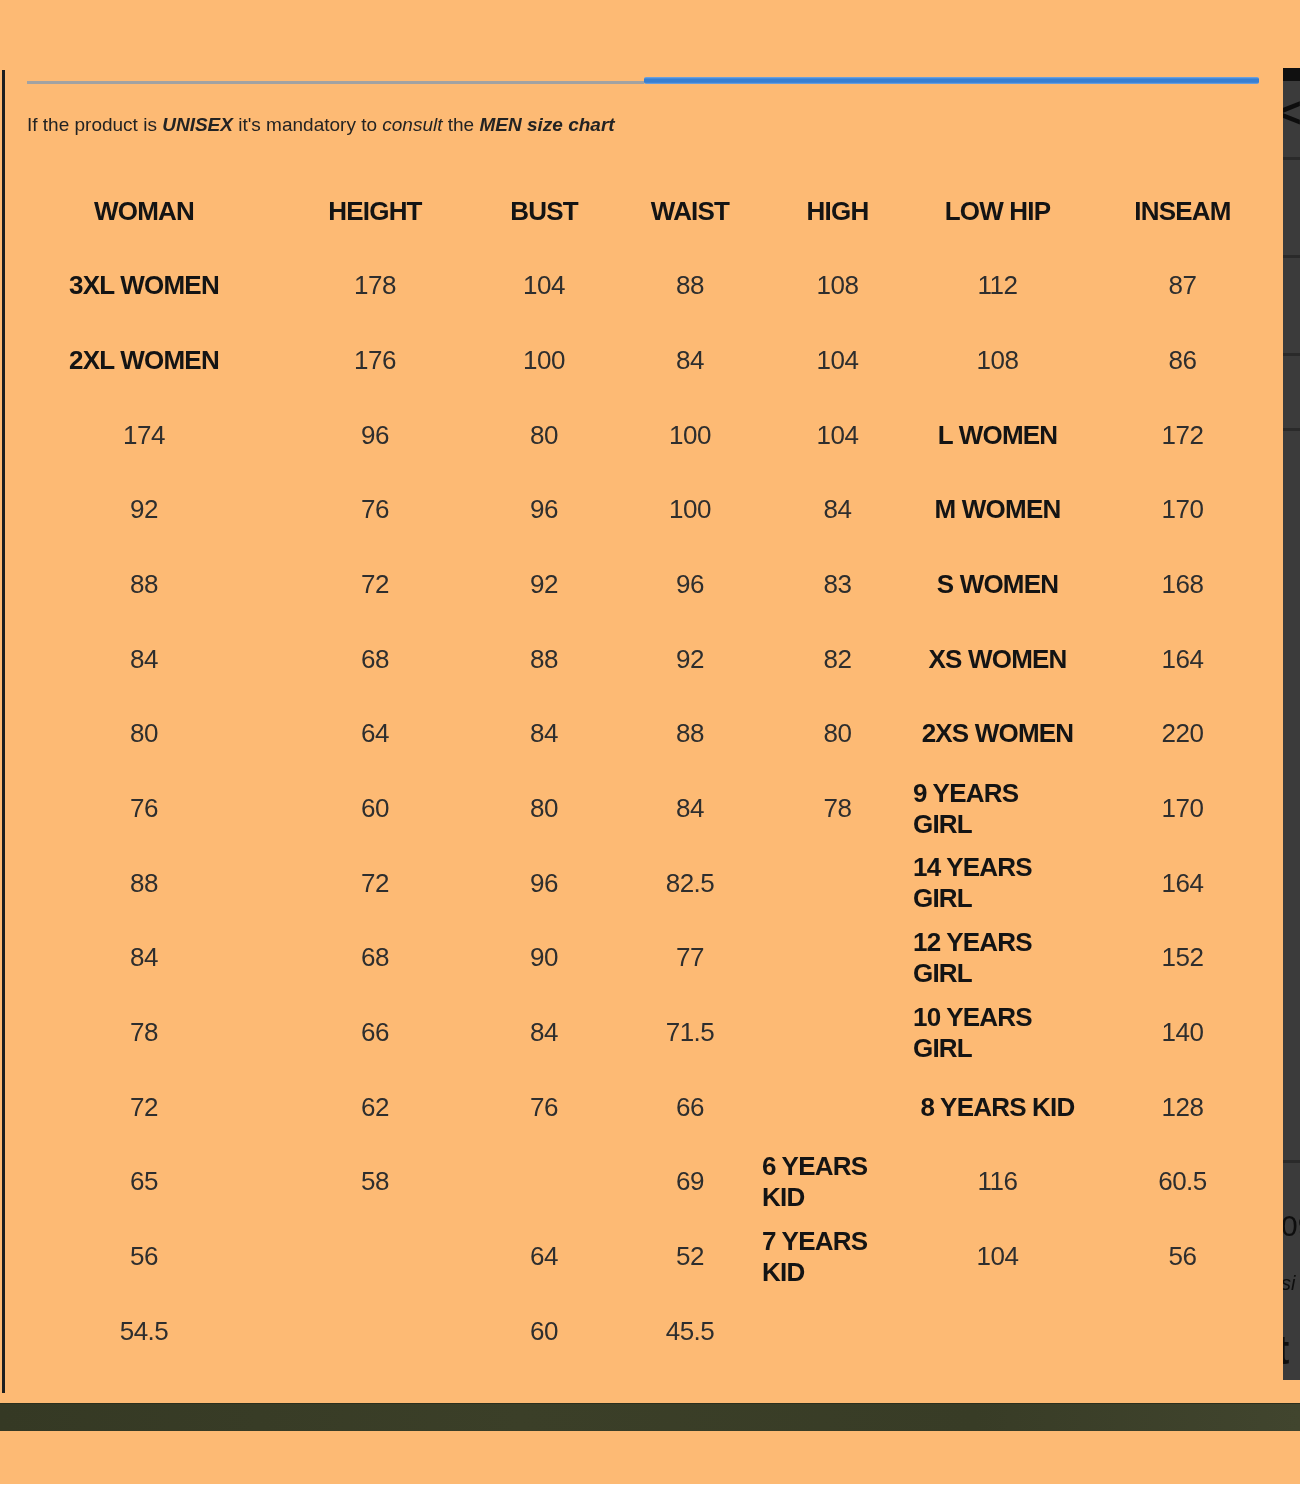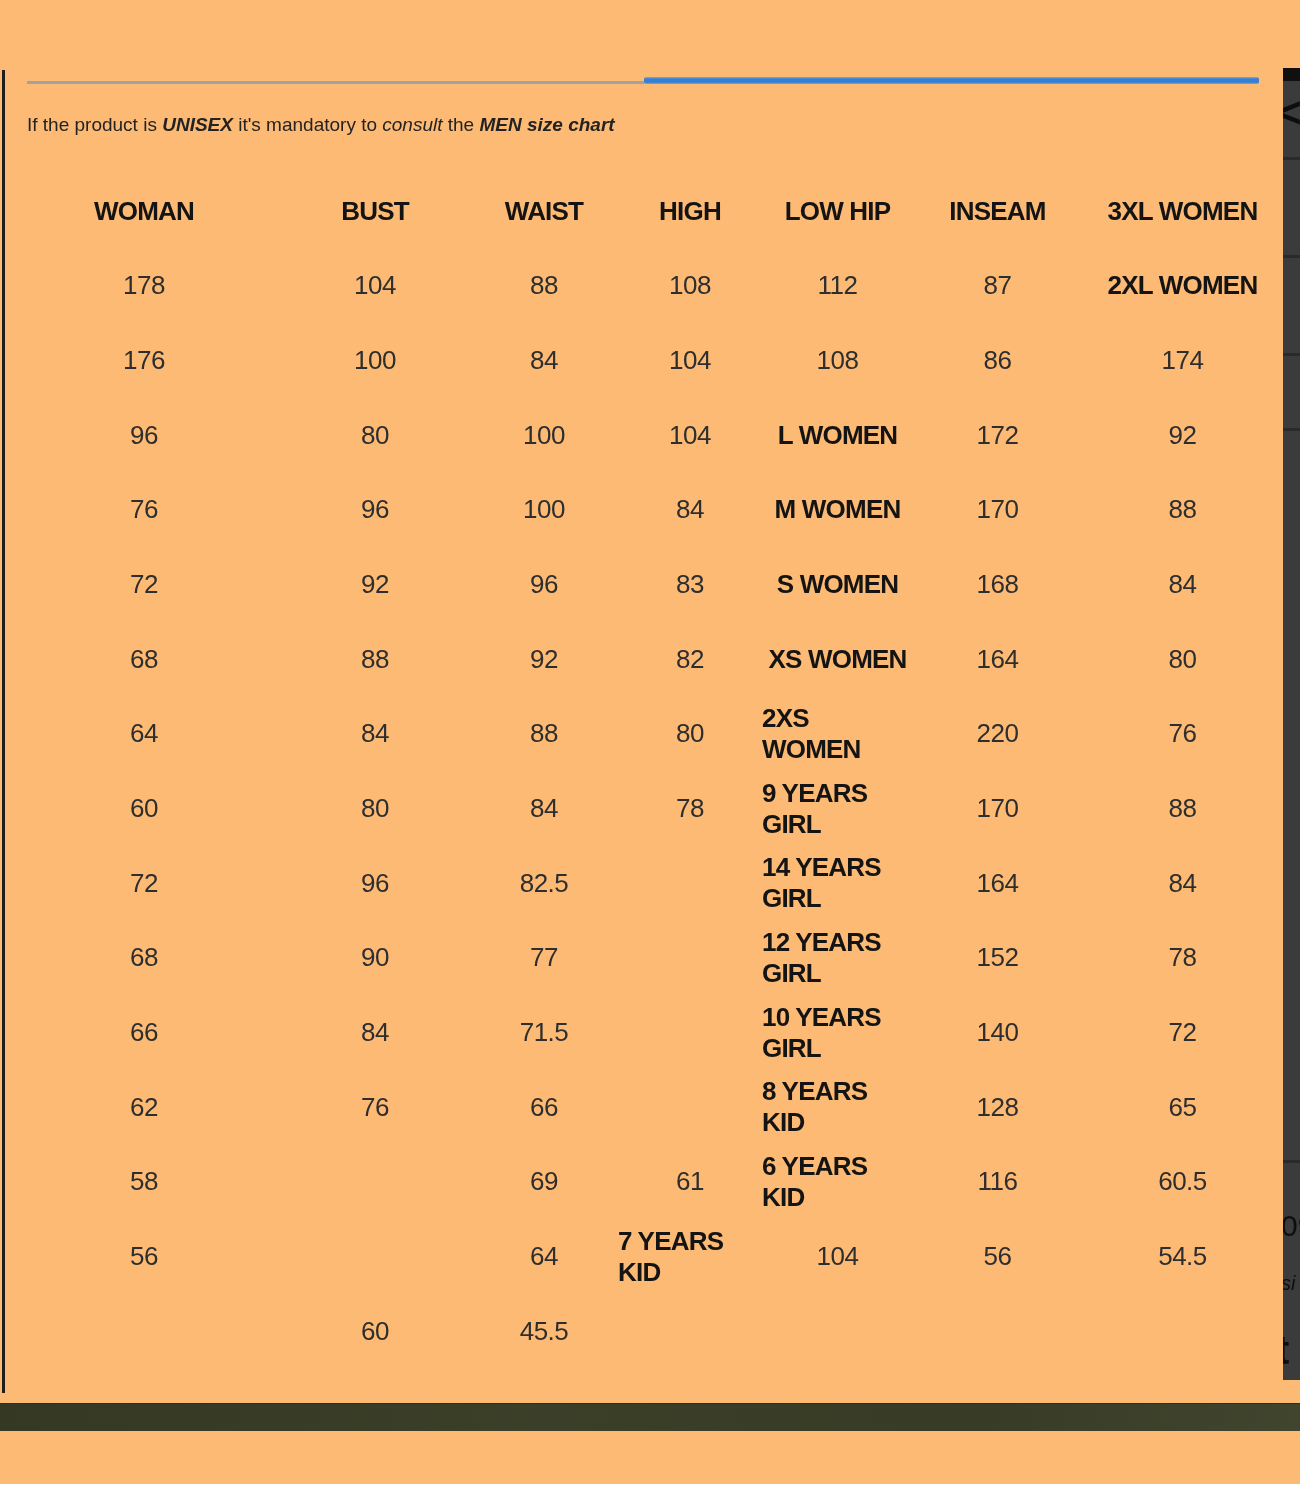--- a/index.html
+++ b/index.html
@@ -51,20 +51,21 @@
 
 <div id="page">
 
   <div class="tab-line"></div>
   <div class="tab-line-active"></div>
 
   <div id="unisex-note"><span class="">If the product is </span><span class="bi">UNISEX</span><span class=""> it's mandatory to </span><span class="it">consult</span><span class=""> the </span><span class="bi">MEN size chart</span></div>
 
   <div id="size-table">
       <div class="cell hd">WOMAN</div>
+      <div class="cell hd">HEIGHT</div>
       <div class="cell hd">BUST</div>
       <div class="cell hd">WAIST</div>
       <div class="cell hd">HIGH</div>
       <div class="cell hd">LOW HIP</div>
       <div class="cell hd">INSEAM</div>
       <div class="cell lbl">3XL WOMEN</div>
       <div class="cell ">178</div>
       <div class="cell ">104</div>
       <div class="cell ">88</div>
       <div class="cell ">108</div>
@@ -144,27 +145,27 @@
       <div class="cell ">62</div>
       <div class="cell ">76</div>
       <div class="cell ">66</div>
       <div class="cell "></div>
       <div class="cell lbl">8 YEARS KID</div>
       <div class="cell ">128</div>
       <div class="cell ">65</div>
       <div class="cell ">58</div>
       <div class="cell "></div>
       <div class="cell ">69</div>
-      <div class="cell ">61</div>
       <div class="cell lbl">6 YEARS KID</div>
       <div class="cell ">116</div>
       <div class="cell ">60.5</div>
       <div class="cell ">56</div>
       <div class="cell "></div>
       <div class="cell ">64</div>
+      <div class="cell ">52</div>
       <div class="cell lbl">7 YEARS KID</div>
       <div class="cell ">104</div>
       <div class="cell ">56</div>
       <div class="cell ">54.5</div>
       <div class="cell "></div>
       <div class="cell ">60</div>
       <div class="cell ">45.5</div>
     </div>
 
   <div id="left-edge-line"></div>

